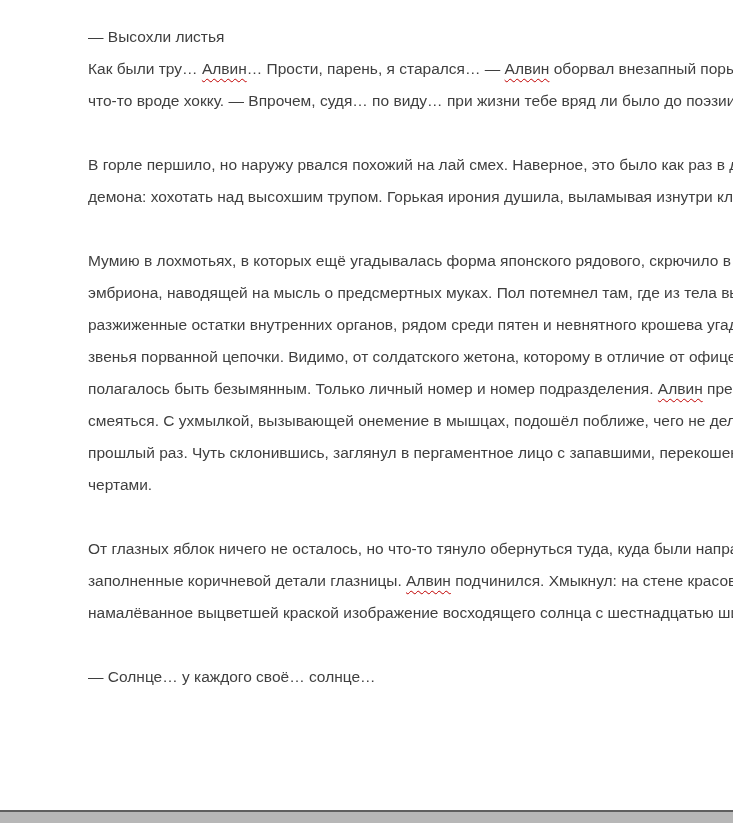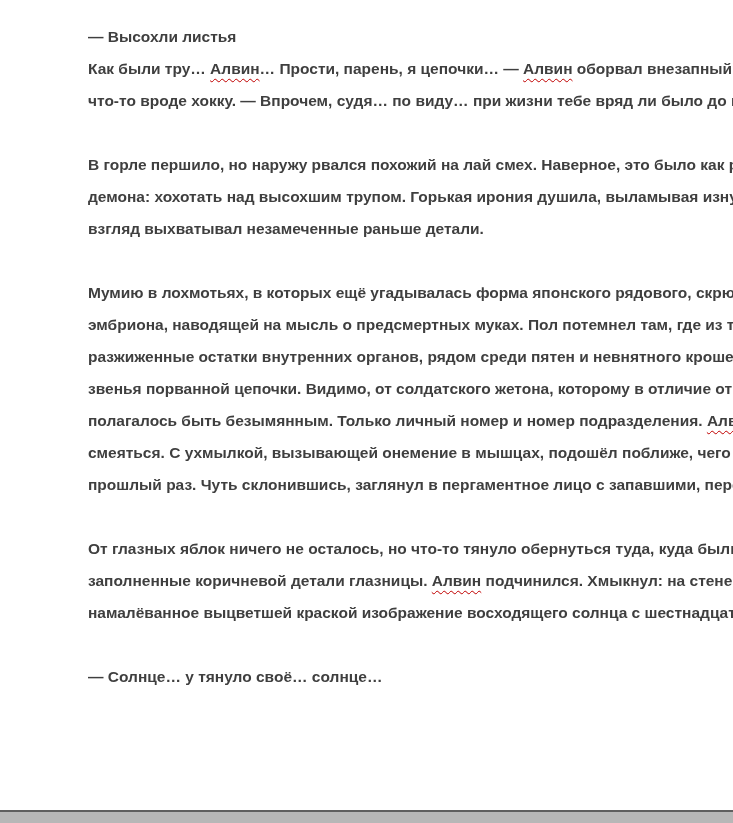--- a/index.html
+++ b/index.html
@@ -2,21 +2,21 @@
 <html style="--text-color: #3f3f3f; --page-bg: #ffffff; --squiggle: #c00000; --edge-line: #5f5f5f; --edge-strip: #b7b7b7;"><head>
 <meta charset="utf-8">
 <style>
   :root {
     --text-color: #3f3f3f;
     --page-bg: #ffffff;
     --squiggle: #c00000;
     --edge-line: #5f5f5f;
     --edge-strip: #b7b7b7;
   }
-  * { margin: 0; padding: 0; box-sizing: border-box; font-weight: bold; }
+  * { margin: 0; padding: 0; box-sizing: border-box; }
   html, body {
     width: 733px; height: 823px;
     background: var(--page-bg);
     overflow: hidden;
     font-family: "Liberation Sans", "DejaVu Sans", sans-serif;
   }
   .page-canvas {
     position: absolute;
     left: 0; top: 0;
     width: 733px; height: 810px;
@@ -53,42 +53,42 @@
     background: var(--edge-strip);
   }
 </style>
 </head>
 <body>
 
 <div class="page-canvas">
   <div class="document-text">
       <div class="paragraph">
         <div class="line"><span>— Высохли листья</span></div>
-        <div class="line"><span>Как были тру… </span><span class="misspelled">Алвин</span><span>… Прости, парень, я цепочки… — </span><span class="misspelled">Алвин</span><span> оборвал внезапный порыв изобразить</span></div>
+        <div class="line"><span>Как были тру… </span><span class="misspelled">Алвин</span><span>… Прости, парень, я старался… — </span><span class="misspelled">Алвин</span><span> оборвал внезапный порыв изобразить</span></div>
         <div class="line"><span>что-то вроде хокку. — Впрочем, судя… по виду… при жизни тебе вряд ли было до поэзии.</span></div>
       </div>
       <div class="paragraph">
         <div class="line"><span>В горле першило, но наружу рвался похожий на лай смех. Наверное, это было как раз в духе</span></div>
         <div class="line"><span>демона: хохотать над высохшим трупом. Горькая ирония душила, выламывая изнутри ключицы,</span></div>
-        <div class="line"><span>взгляд выхватывал незамеченные раньше детали.</span></div>
       </div>
       <div class="paragraph">
         <div class="line"><span>Мумию в лохмотьях, в которых ещё угадывалась форма японского рядового, скрючило в позе</span></div>
         <div class="line"><span>эмбриона, наводящей на мысль о предсмертных муках. Пол потемнел там, где из тела вытекали</span></div>
         <div class="line"><span>разжиженные остатки внутренних органов, рядом среди пятен и невнятного крошева угадывались</span></div>
         <div class="line"><span>звенья порванной цепочки. Видимо, от солдатского жетона, которому в отличие от офицерского</span></div>
         <div class="line"><span>полагалось быть безымянным. Только личный номер и номер подразделения. </span><span class="misspelled">Алвин</span><span> прекратил</span></div>
         <div class="line"><span>смеяться. С ухмылкой, вызывающей онемение в мышцах, подошёл поближе, чего не делал в</span></div>
         <div class="line"><span>прошлый раз. Чуть склонившись, заглянул в пергаментное лицо с запавшими, перекошенными</span></div>
+        <div class="line"><span>чертами.</span></div>
       </div>
       <div class="paragraph">
         <div class="line"><span>От глазных яблок ничего не осталось, но что-то тянуло обернуться туда, куда были направлены</span></div>
         <div class="line"><span>заполненные коричневой детали глазницы. </span><span class="misspelled">Алвин</span><span> подчинился. Хмыкнул: на стене красовалось</span></div>
         <div class="line"><span>намалёванное выцветшей краской изображение восходящего солнца с шестнадцатью широкими</span></div>
       </div>
       <div class="paragraph">
-        <div class="line"><span>— Солнце… у тянуло своё… солнце…</span></div>
+        <div class="line"><span>— Солнце… у каждого своё… солнце…</span></div>
       </div>
     </div>
 </div>
 
 <div class="window-bottom-edge"></div>
 <div class="window-bottom-strip"></div>
 
 </body></html>

